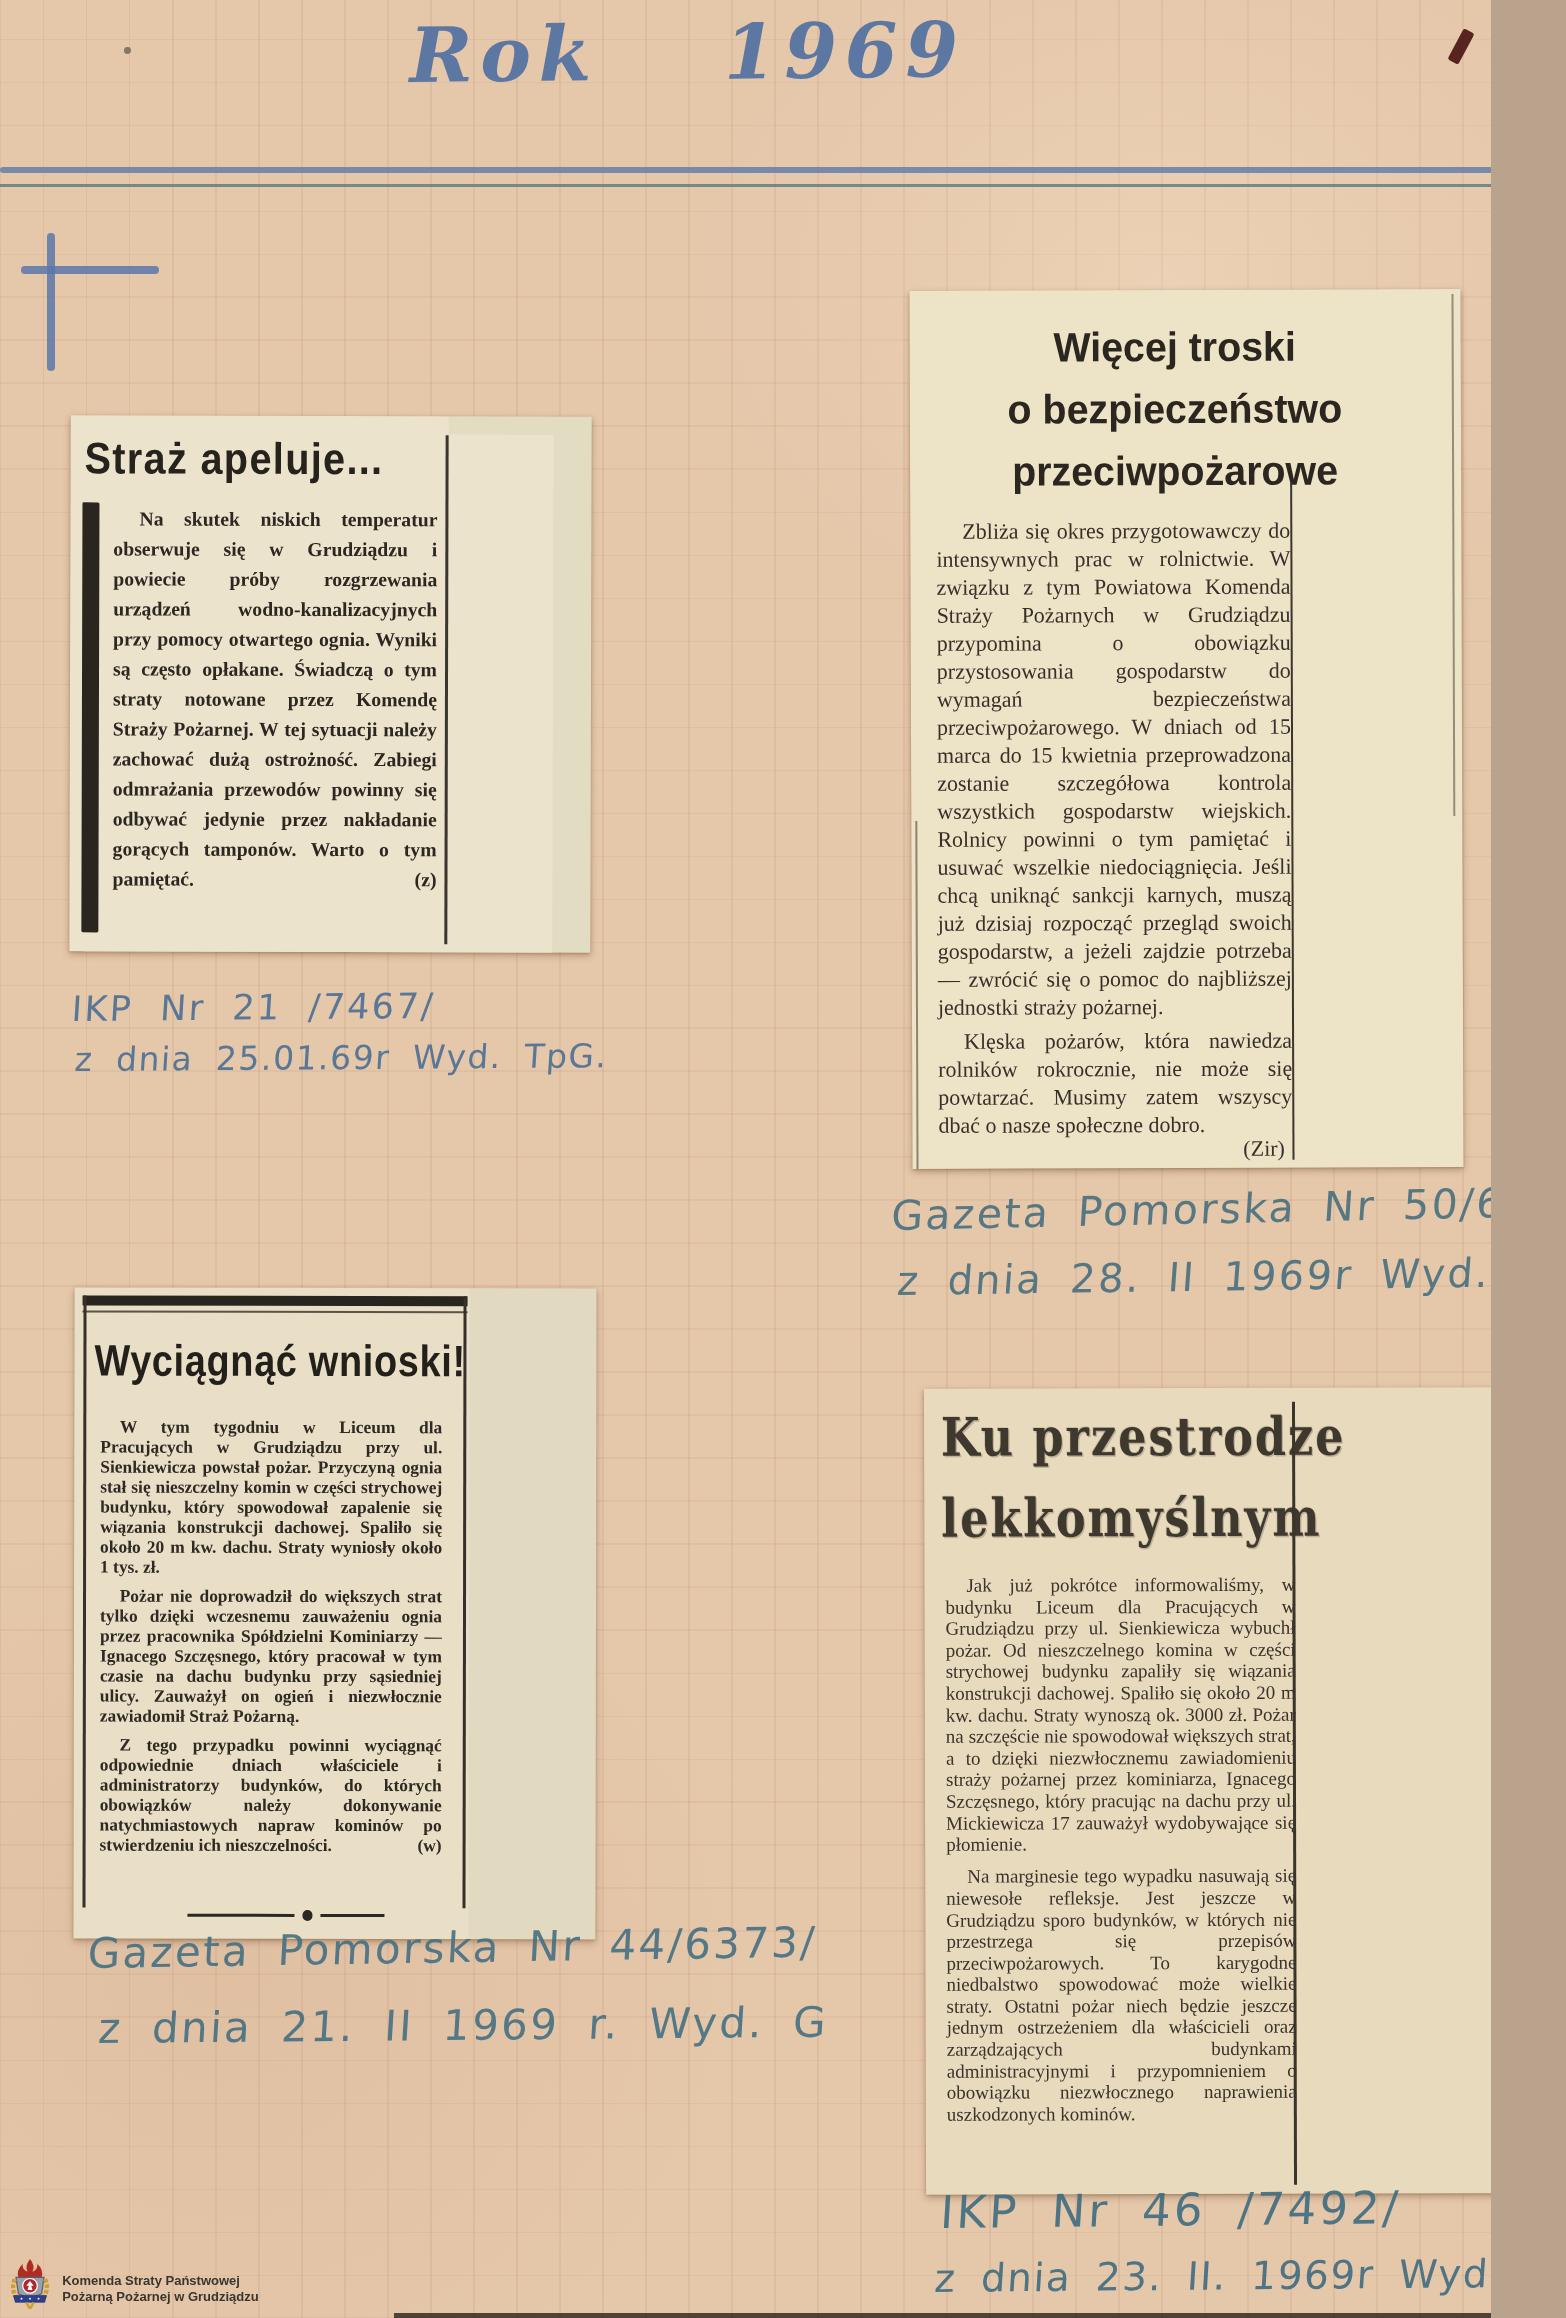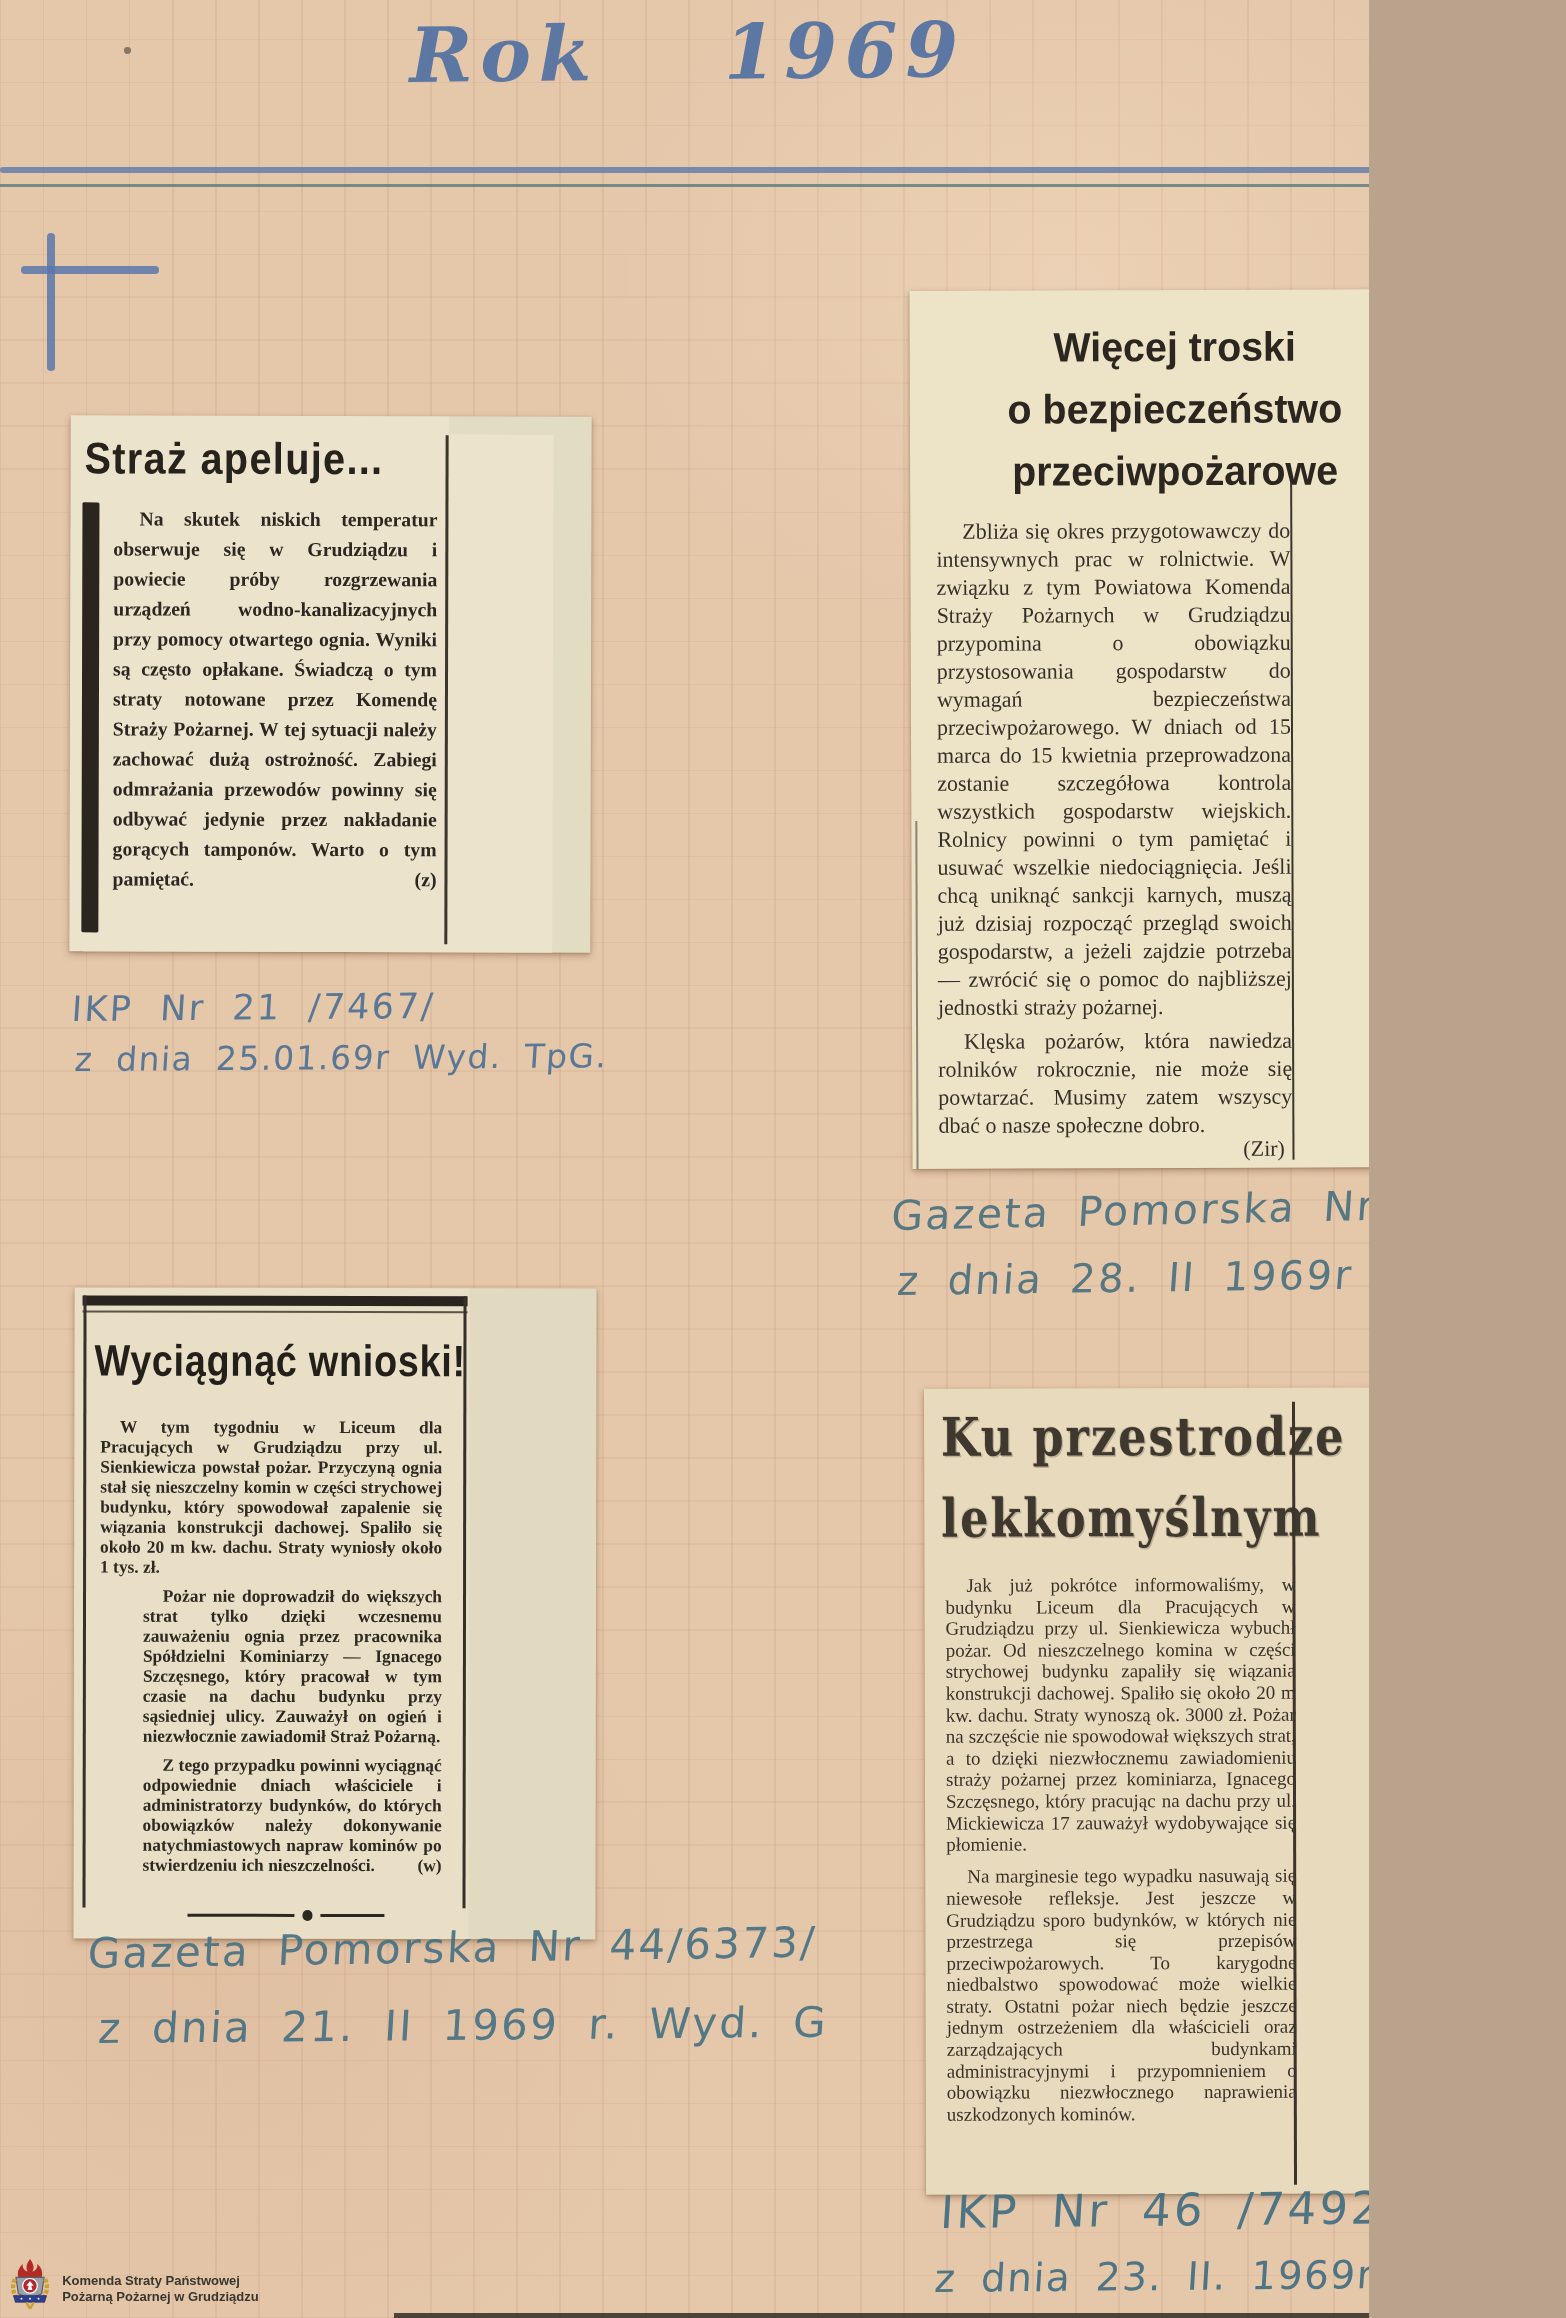--- a/index.html
+++ b/index.html
@@ -1,17 +1,17 @@
 <!DOCTYPE html>
 <html lang="pl" style="font-size:12px"><head>
 <meta charset="utf-8">
 <style>
   html,body{margin:0;padding:0;background:#b9a38c;}
   #page{
-    position:relative;width:1369px;height:2319px;overflow:hidden;
+    position:relative;width:1491px;height:2319px;overflow:hidden;
     background-color:#e5c7aa;
     background-image:
       radial-gradient(ellipse 681px 530px at 78% 12%, rgba(255,238,215,.25), transparent 70%),
       radial-gradient(ellipse 757px 681px at 15% 85%, rgba(190,140,100,.12), transparent 70%),
       repeating-linear-gradient(90deg, rgba(176,124,92,.14) 0 1.5px, transparent 1.5px 43px),
       repeating-linear-gradient(0deg, rgba(176,124,92,.11) 0 1.5px, transparent 1.5px 43px);
     font-family:"Liberation Sans",sans-serif;
   }
   .abs{position:absolute;}
   
@@ -67,21 +67,21 @@
   
   .c3{left:74px;top:1288px;width:522px;height:651px;background:#e9dfc7;transform:rotate(.1deg);}
   .c3 .tint{position:absolute;left:395px;top:0;right:0;bottom:0;background:rgba(150,160,120,.08);}
   .frame-top{position:absolute;left:7.6px;top:7.6px;width:385px;height:10.6px;background:#282420;}
   .frame-top2{position:absolute;left:7.6px;top:23px;width:385px;height:2.3px;background:rgba(40,36,30,.75);}
   .frame-left{position:absolute;left:9px;top:7.6px;width:3px;height:612px;background:#35302a;}
   .frame-right{position:absolute;left:389px;top:7.6px;width:3px;height:612px;background:#35302a;}
   .c3 h2{left:19.7px;top:48px;font-size:44px;letter-spacing:0.8px;color:#231f1a;transform:scaleX(.86);}
   .c3body{left:26px;top:129px;width:342px;font-size:17.4px;line-height:20px;font-weight:700;color:#2e2922;}
   .c3body p{text-indent:19.7px;}
-  .c3body p+p{margin-top:9px;margin-left:43px;}
+  .c3body p+p{margin-top:9px;}
   .c3orn{position:absolute;left:114px;top:622px;width:197px;display:flex;align-items:center;gap:7.6px;}
   .orn-dash{height:3px;background:#2b2722;flex:1;}
   .orn-dot{width:10.6px;height:10.6px;border-radius:50%;background:#2b2722;}
   
   .c4{left:925px;top:1388px;width:580px;height:806px;background:#e8dabc;transform:rotate(-.15deg);}
   .c4 .t1{left:16.7px;top:16.7px;}
   .c4 .t2{left:16.7px;top:98px;}
   .c4 .slab{position:absolute;margin:0;font-family:"DejaVu Serif",serif;font-weight:700;font-size:53px;
      letter-spacing:2.3px;color:#3f382e;transform:scaleX(.84);transform-origin:left top;
      text-shadow:1.5px 1.5px 0 rgba(63,56,46,.25), -0.8px -0.8px 0 rgba(63,56,46,.18);}

